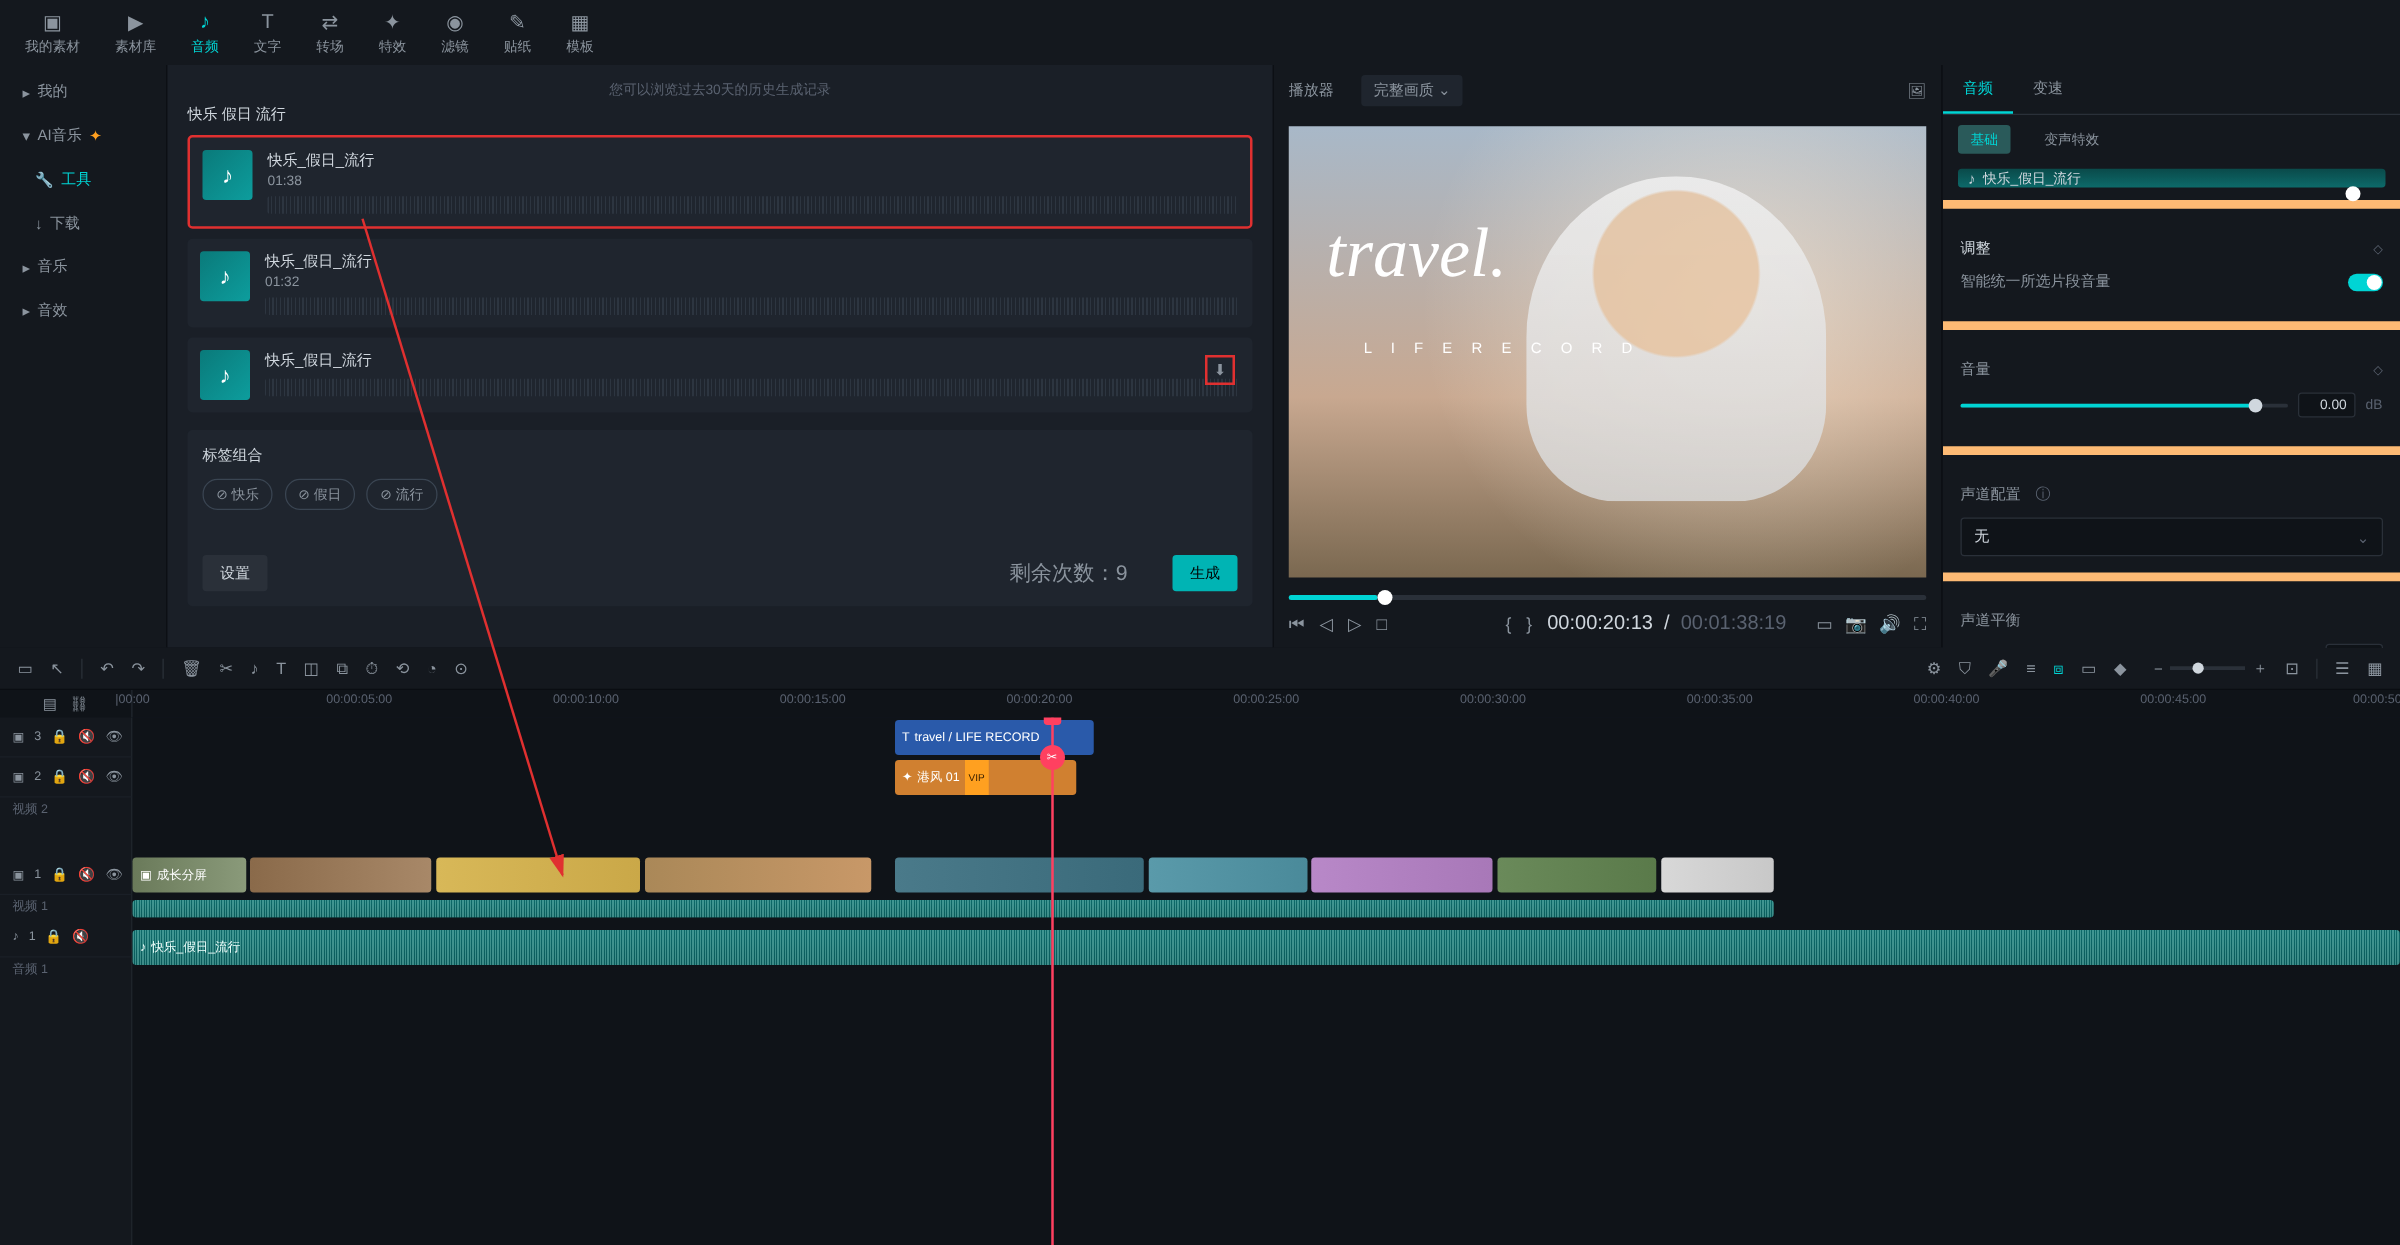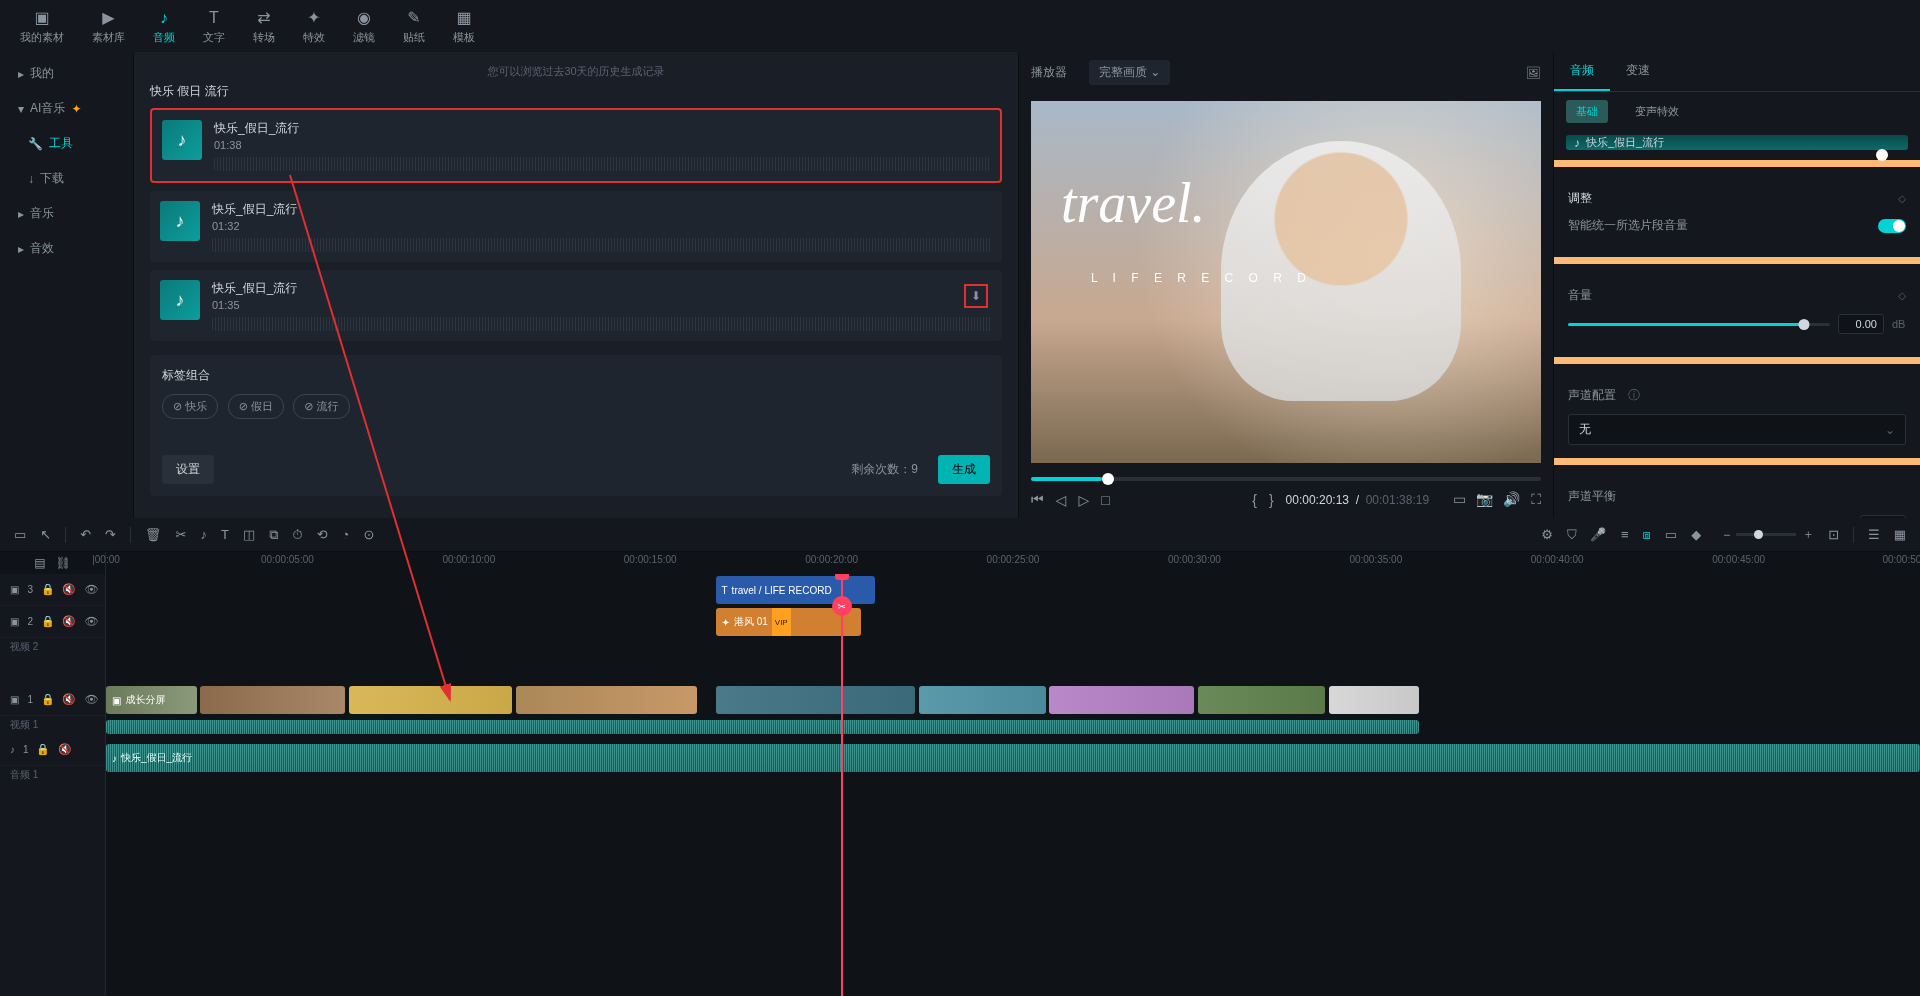--- a/index.html
+++ b/index.html
@@ -33,42 +33,42 @@
 .clip-dur { color:#8b949e; font-size:11px; margin-top:2px; }
 .clip-wave { height:14px; background:repeating-linear-gradient(90deg,#3a4552 0 1px,transparent 1px 3px); margin-top:6px; border-radius:2px; opacity:.5; }
 .clip-dl { position:absolute; right:14px; top:14px; width:24px; height:24px; border:2px solid #e03030; display:flex; align-items:center; justify-content:center; color:#8b949e; font-size:12px; }
 
 .tagbox { margin-top:14px; background:#1f252e; border-radius:4px; padding:12px; }
 .tagbox-title { color:#d0d7de; margin-bottom:10px; }
 .tag { display:inline-block; border:1px solid #3a4552; border-radius:12px; padding:4px 10px; margin-right:6px; color:#8b949e; font-size:11px; cursor:pointer; }
 .tag-footer { display:flex; align-items:center; margin-top:36px; gap:10px; }
 .btn-dark { background:#2a3039; color:#d0d7de; padding:6px 14px; border-radius:3px; cursor:pointer; border:none; font-size:12px; }
 .btn-prim { background:#00b4b4; color:#000; padding:6px 14px; border-radius:3px; cursor:pointer; border:none; font-size:12px; }
-.remain { color:#8b949e; font-size:12px; margin-left:auto; margin-right:10px; }
+.remain { color:#8b949e; font-size:17px; margin-left:auto; margin-right:26px; }
 
 
 .arrow-svg { position:absolute; pointer-events:none; left:0; top:0; z-index:100; }
 
 
 .preview { width:536px; background:#14181e; display:flex; flex-direction:column; border-left:1px solid #0a0d12; border-right:1px solid #0a0d12; }
 .pv-head { display:flex; align-items:center; padding:8px 12px; gap:22px; color:#8b949e; font-size:12px; }
 .pv-head .sel { background:#1f252e; padding:4px 10px; border-radius:3px; cursor:pointer; }
 .pv-head .pic-ic { margin-left:auto; cursor:pointer; }
 .pv-canvas { flex:1; margin:8px 12px; background:linear-gradient(180deg,#a8b8c8,#c8a890 60%,#7a6850); position:relative; overflow:hidden; }
 .pv-canvas::before { content:""; position:absolute; inset:0; background:radial-gradient(circle at 70% 40%, rgba(255,240,220,.6), transparent 60%); }
 .pv-text { position:absolute; left:30px; top:70px; font-family:cursive; font-size:56px; color:#fff; font-style:italic; }
 .pv-sub { position:absolute; left:60px; top:170px; letter-spacing:6px; color:#fff; font-size:12px; }
 .pv-person { position:absolute; right:80px; top:40px; width:240px; height:260px; background:radial-gradient(circle at 50% 30%, #e8c8a8 30%, transparent 31%), linear-gradient(#f0f0f0,#d8d8d8); border-radius:50% 50% 30% 30%; opacity:.85; }
 .pv-ctrl { padding:6px 12px 10px; }
 .pv-prog { height:4px; background:#2a3039; border-radius:2px; position:relative; margin-bottom:10px; }
 .pv-prog-fill { position:absolute; left:0; top:0; height:100%; width:14%; background:#00d4d4; border-radius:2px; }
 .pv-prog-knob { position:absolute; left:14%; top:-4px; width:12px; height:12px; background:#fff; border-radius:50%; }
 .pv-btns { display:flex; align-items:center; gap:12px; color:#8b949e; }
 .pv-btns .ic { cursor:pointer; font-size:14px; }
-.pv-time { margin-left:auto; font-size:12px; color:#d0d7de;text-align:right; }
+.pv-time { margin-left:auto; font-size:16px; color:#d0d7de;text-align:right; }
 .pv-time .tot { color:#5a6270; }
 .pv-right-ic { display:flex; gap:10px; margin-left:12px; }
 
 
 .props { width:366px; background:#14181e; display:flex; flex-direction:column; overflow-y:auto; }
 .pr-tabs { display:flex; border-bottom:1px solid #2a3039; }
 .pr-tab { padding:10px 16px; color:#8b949e; cursor:pointer; font-size:12px; }
 .pr-tab.active { color:#00d4d4; border-bottom:2px solid #00d4d4; }
 .pr-sub { display:flex; gap:17px; padding:8px 12px; }
 .pr-subbtn { padding:4px 10px; border-radius:3px; color:#8b949e; cursor:pointer; font-size:11px; }
@@ -200,21 +200,20 @@
       <div class="clip-info">
         <div class="clip-name">快乐_假日_流行</div>
         <div class="clip-dur">01:32</div>
         <div class="clip-wave"></div>
       </div>
     </div>
     <div class="clip-card">
       <div class="clip-thumb">♪</div>
       <div class="clip-info">
         <div class="clip-name">快乐_假日_流行</div>
-        <div class="clip-dur">01:35</div>
         <div class="clip-wave"></div>
       </div>
       <div class="clip-dl">⬇</div>
     </div>
 
     <div class="tagbox">
       <div class="tagbox-title">标签组合</div>
       <span class="tag">⊘ <span>快乐</span></span>
       <span class="tag">⊘ <span>假日</span></span>
       <span class="tag">⊘ <span>流行</span></span>

